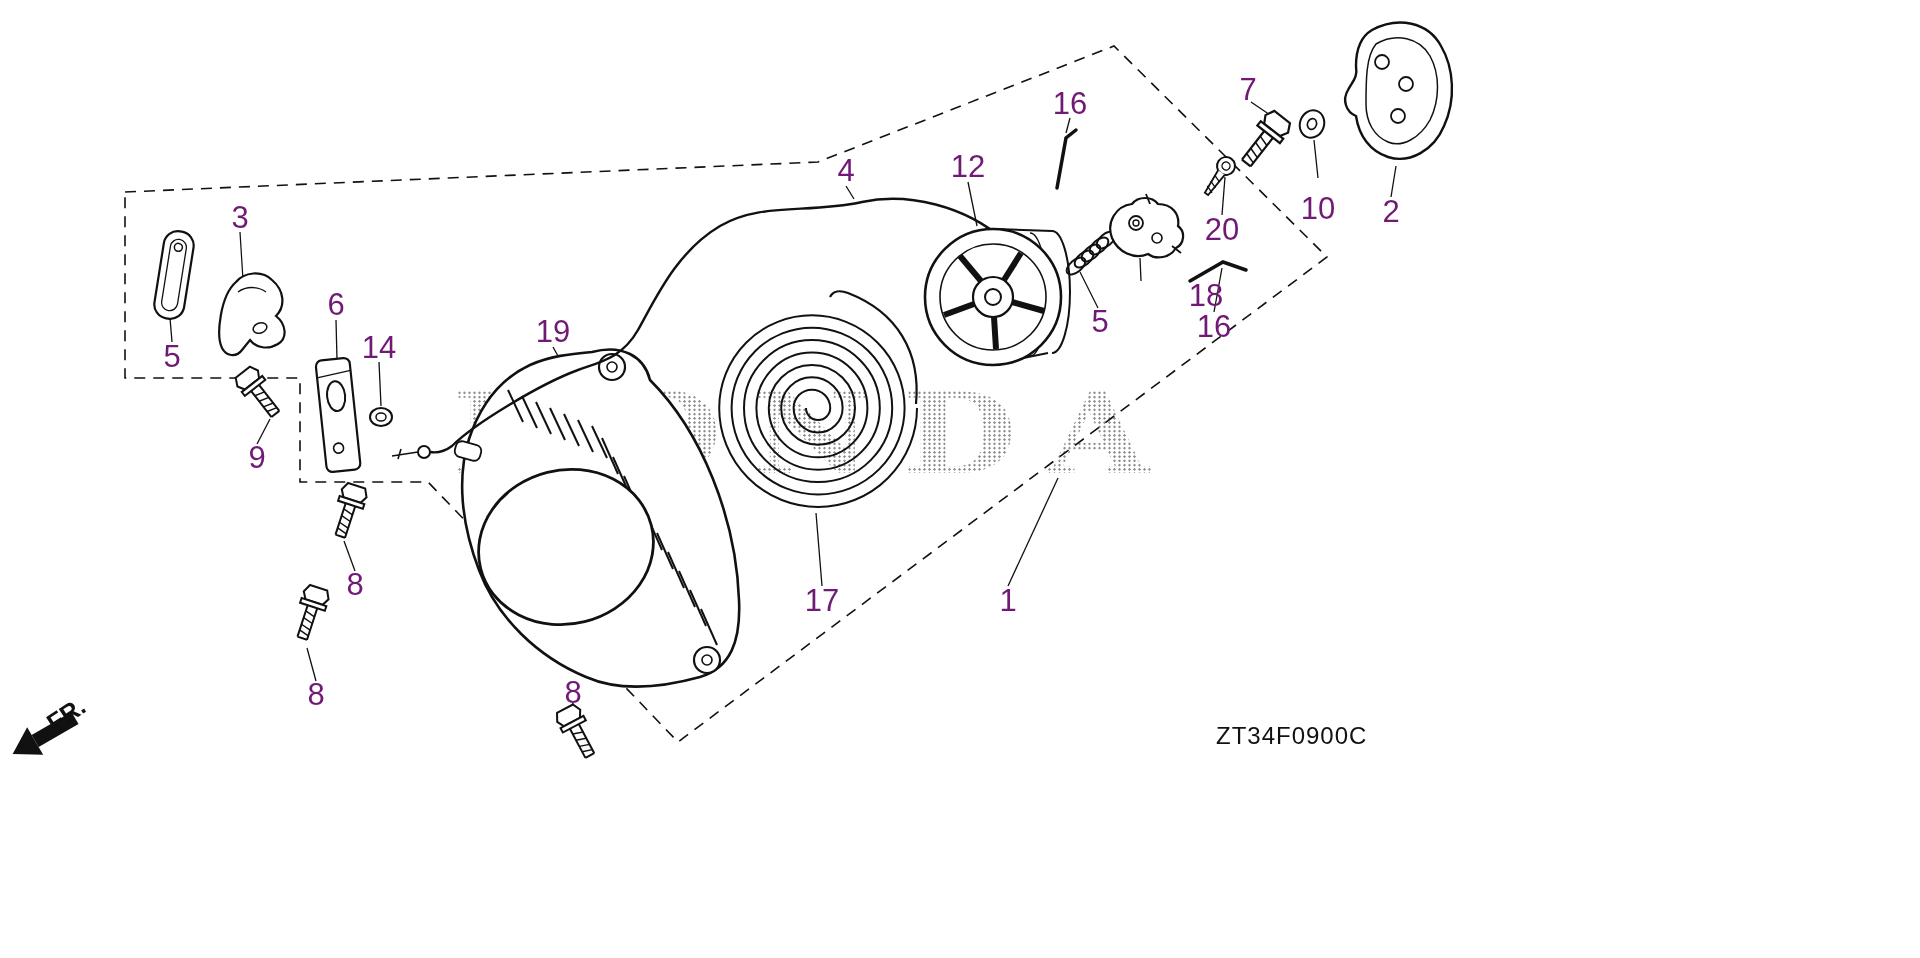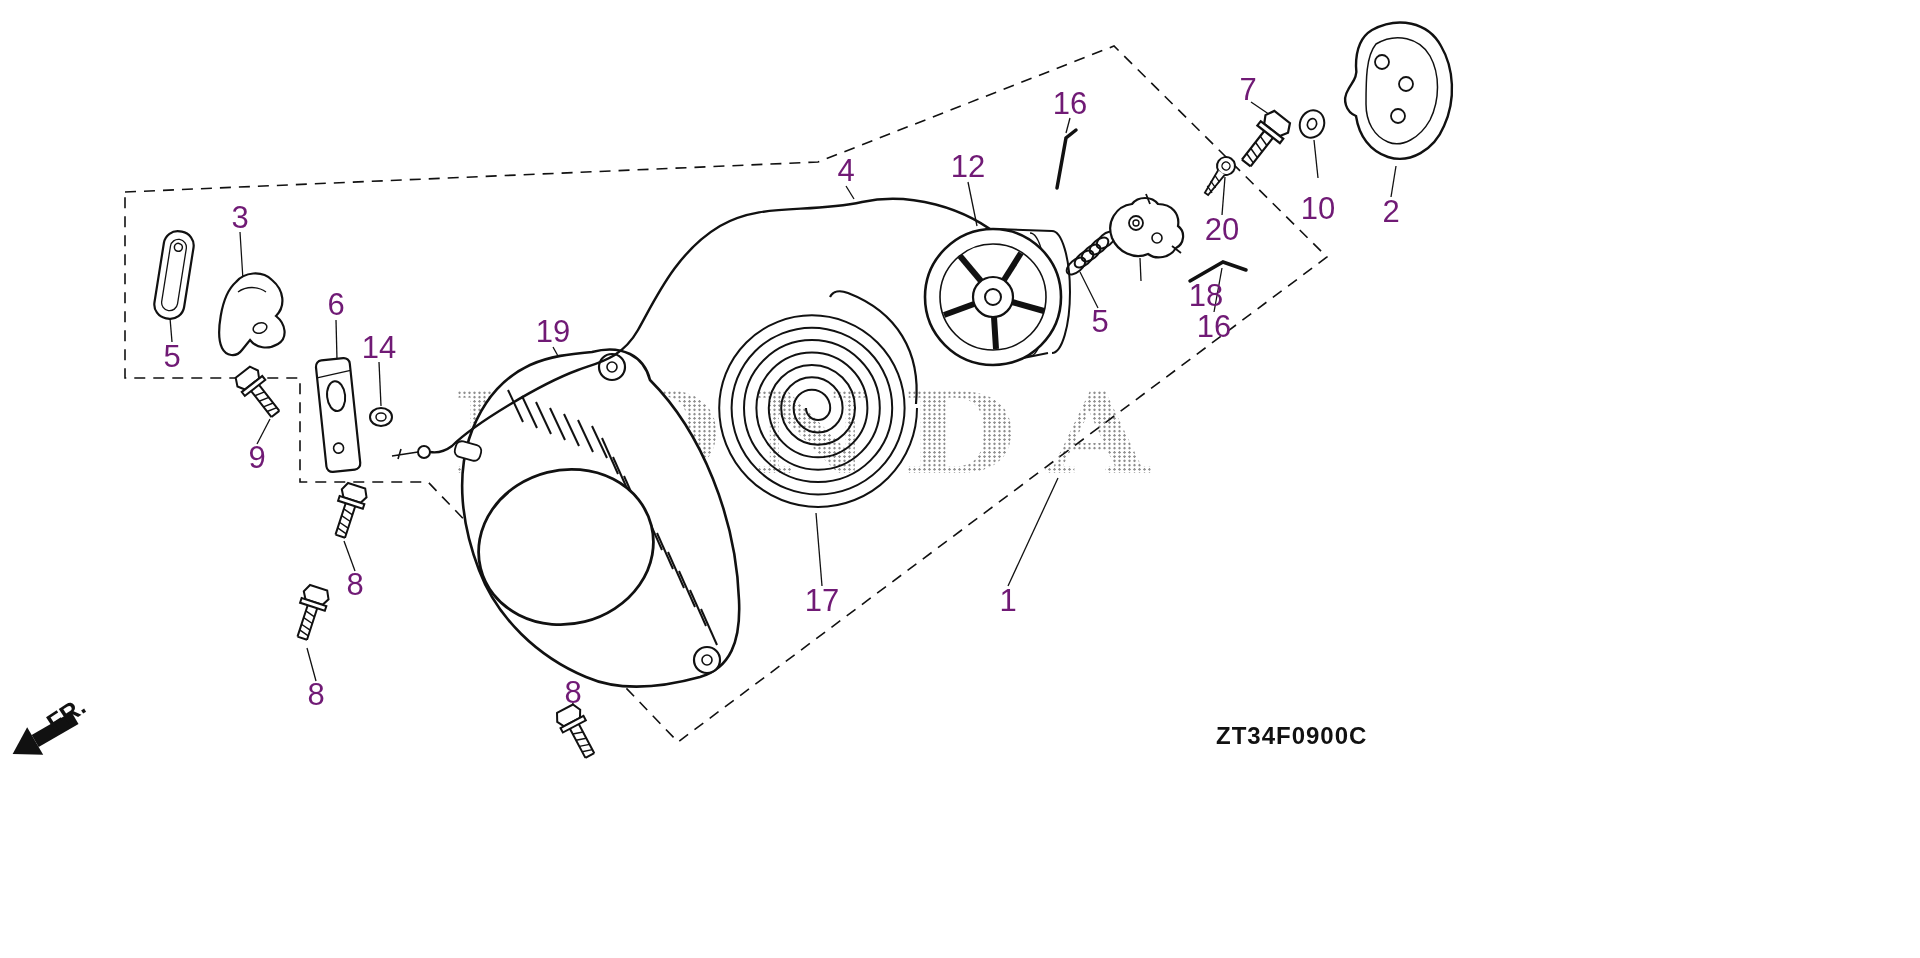--- a/index.html
+++ b/index.html
@@ -18,21 +18,21 @@
       -webkit-background-clip:text;background-clip:text;color:transparent;
     }
   }
   #labels{position:absolute;left:0;top:0;width:100%;height:100%;z-index:3;pointer-events:none;}
   .part-label{
     position:absolute;transform:translate(-50%,-50%);
     font-size:31px;color:#701a75;font-family:"Liberation Sans",sans-serif;
   }
   .code{
     position:absolute;left:1216px;top:722px;z-index:3;
-    font-size:24px;font-weight:bold;letter-spacing:1px;color:#111;
+    font-size:24px;font-weight:normal;letter-spacing:1px;color:#111;
   }
   .fr{
     position:absolute;left:46px;top:700px;z-index:3;
     font-size:25px;font-weight:bold;color:#111;
     transform:rotate(-33deg);transform-origin:center;
   }
 </style>
 </head>
 <body>
 

